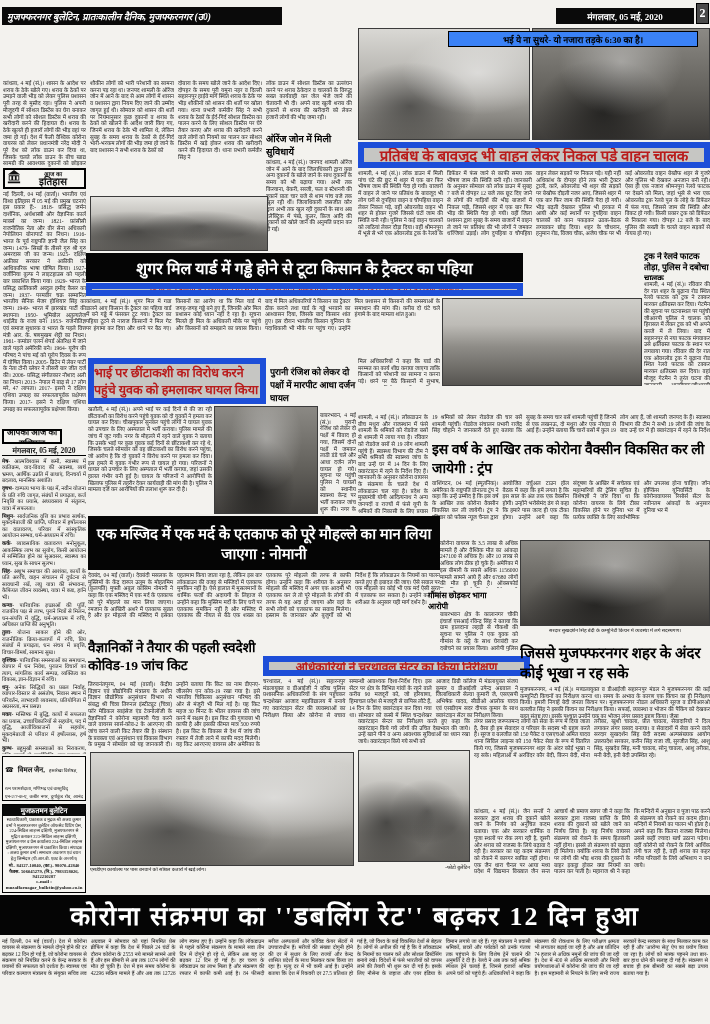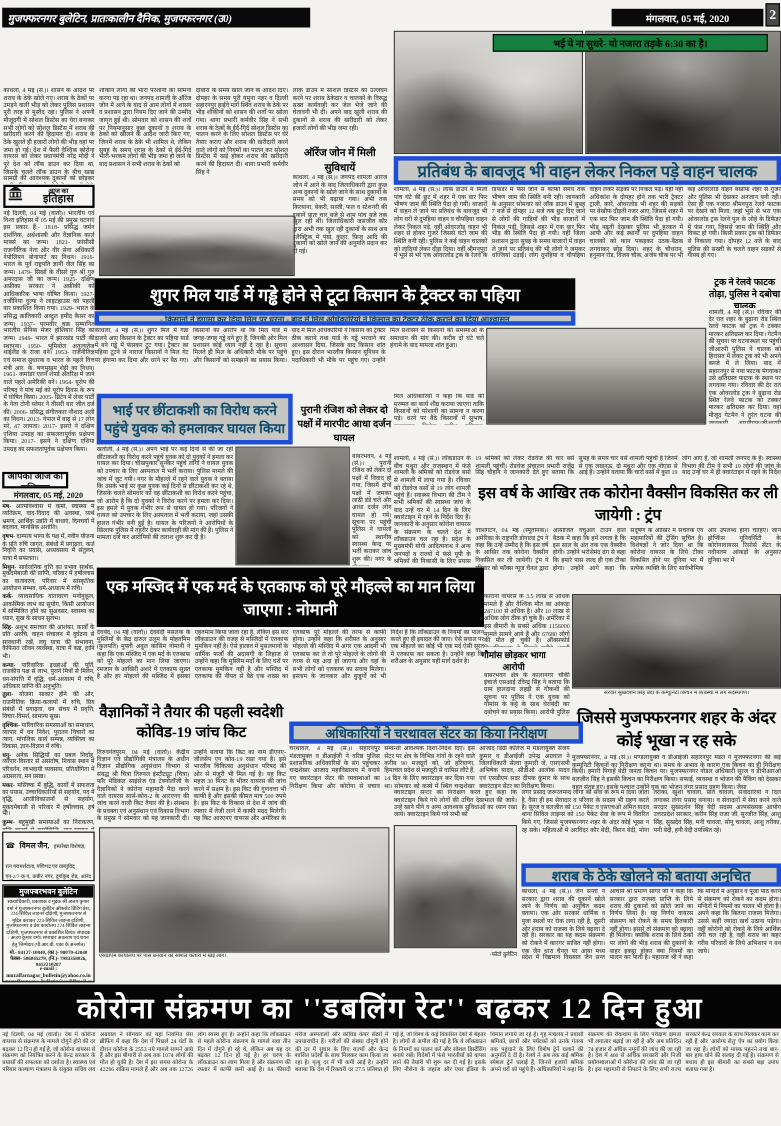--- a/index.html
+++ b/index.html
@@ -9,24 +9,24 @@
   
   .bt{font-size:5.5px;line-height:1.22;text-align:justify;overflow:hidden;color:#1c1c1c;
       font-family:"Liberation Serif","DejaVu Serif",serif;}
   .c2{column-count:2;column-gap:4px;}
   .c3{column-count:3;column-gap:4px;}
   .c4{column-count:4;column-gap:4px;}
   .c8{column-count:8;column-gap:4px;}
   
   .hlblack{background:#050505;color:#fff;font-weight:bold;display:flex;align-items:center;
            justify-content:center;text-align:center;overflow:hidden;}
-  .hlgray{background:#c6c6c3;color:#0c4a6e;font-weight:bold;display:flex;align-items:center;
-          justify-content:center;text-align:center;border:4px solid #1d4ed8;overflow:hidden;}
+  .hlgray{background:#c6c6c3;color:#b91c1c;font-weight:bold;display:flex;align-items:center;
+          justify-content:center;border:6px solid #1d4ed8;overflow:hidden;}
   .hlserif{font-weight:bold;display:flex;align-items:center;justify-content:center;
-           text-align:center;overflow:hidden;color:#000;}
+           overflow:hidden;color:#000;}
   .nowrap{white-space:nowrap;}
   
   .mast{background:#0a0a0a;color:#fff;font-weight:bold;font-style:italic;font-size:9.5px;
         display:flex;align-items:center;padding:0 5px;overflow:hidden;}
   .dateb{background:#0a0a0a;color:#fff;font-weight:bold;font-size:9px;display:flex;
          align-items:center;justify-content:center;}
   .pagenum{background:#4a4a4a;color:#fff;font-weight:bold;font-size:12px;display:flex;
            align-items:center;justify-content:center;border:1px solid #000;}
   
   .photo{border:1px solid #3b3b3b;overflow:hidden;
@@ -39,21 +39,21 @@
       radial-gradient(ellipse at 70% 40%, rgba(255,255,255,.5), transparent 45%),
       radial-gradient(ellipse at 30% 70%, rgba(0,0,0,.45), transparent 40%),
       linear-gradient(180deg,#d9d8d4 0%,#a8a6a1 60%,#6d6b66 100%);}
   .ph-dark{background:
       radial-gradient(ellipse at 50% 30%, rgba(255,255,255,.35), transparent 50%),
       radial-gradient(ellipse at 40% 75%, rgba(0,0,0,.55), transparent 45%),
       linear-gradient(180deg,#8b8984 0%,#64625d 55%,#3f3d3a 100%);}
   .ph-bus{background:
       linear-gradient(180deg,#cfcec9 0%,#bdbbb6 30%,#8f8d88 55%,#565450 100%),
       radial-gradient(ellipse at 50% 55%, rgba(255,255,255,.4), transparent 50%);}
-  .capbox{background:#15803d;border:1.5px solid #000;color:#000;font-weight:bold;
+  .capbox{background:#3b82f6;border:1.5px solid #000;color:#000;font-weight:bold;
           font-size:9px;display:flex;align-items:center;justify-content:center;
           text-align:center;overflow:hidden;}
   .cap{font-size:5px;line-height:1.15;color:#111;overflow:hidden;}
   
   .histhd{border:2px solid #000;background:#f7f6f2;display:flex;align-items:center;gap:3px;
           padding:1px 2px;overflow:hidden;}
   .histhd .t1{font-size:6px;font-weight:bold;line-height:1;}
   .histhd .t2{font-size:10px;font-weight:bold;line-height:1;}
   .rashihd{border:2px solid #000;font-weight:bold;font-size:8.5px;display:flex;
            align-items:center;justify-content:center;text-align:center;overflow:hidden;
@@ -146,21 +146,20 @@
   <div class="abs hlgray nowrap" style="left:263px;top:656px;width:267px;height:20px;font-size:12px">अधिकारियों ने चरथावल सेंटर का किया निरीक्षण</div>
   <div class="abs bt c3" style="left:263px;top:678px;width:255px;height:74px">चरथावल, 4 मई (सं.)। सहारनपुर मंडलायुक्त व डीआईजी ने वरिष्ठ पुलिस प्रशासनिक अधिकारियों के संग पहुंचकर चन्द्रशेखर आजाद महाविद्यालय में बनाये गए क्वारंटाइन सेंटर की व्यवस्थाओं का निरीक्षण किया और कोरोना से बचाव सम्बन्धी आवश्यक दिशा-निर्देश दिए। इस सेंटर पर क्षेत्र के विभिन्न गांवों के रहने वाले करीब 90 मजदूरों को, जो हरियाणा, हिमाचल प्रदेश से मजदूरी से वापिस लौटे हैं, 14 दिन के लिए क्वारंटाइन कर दिया गया था। सोमवार को कस्बे में स्थित चन्द्रशेखर आजाद डिग्री कॉलेज में मंडलायुक्त संजय कुमार व डीआईजी उपेन्द्र अग्रवाल ने जिलाधिकारी सेल्वा कुमारी जे, एसएसपी अभिषेक यादव, सीडीओ आलोक यादव एवं एसडीएम सदर दीपक कुमार के साथ क्वारंटाइन सेंटर का निरीक्षण किया।</div>
   <div class="abs bt" style="left:358px;top:718px;width:112px;height:30px">क्वारंटाइन सेन्टर का निरीक्षण करते हुए कहा कि क्वारंटाइन किये गये लोगों की उचित देखभाल की जाये। उन्हें खाने पीने व अन्य आवश्यक सुविधाओं का ध्यान रखा जाये। क्वारंटाइन किये गये सभी को</div>
 
   <div class="abs photo ph-dark" style="left:520px;top:540px;width:190px;height:86px"></div>
   <div class="abs cap" style="left:520px;top:628px;width:190px;height:10px;text-align:center">सरदार सुखदर्शन सिंह बेदी के कम्यूनिटी किचन में व्यवस्था में लगे सदस्यगण।</div>
   <div class="abs hlserif" style="left:520px;top:640px;width:190px;height:44px;font-size:15px">जिससे मुजफ्फरनगर शहर के अंदर कोई भूखा न रह सके</div>
   <div class="abs bt" style="left:520px;top:686px;width:190px;height:32px">मुजफ्फरनगर, 4 मई (सं.)। मण्डलायुक्त व डीआईजी सहारनपुर मंडल ने मुजफ्फरनगर की कई कम्यूनिटी किचनों का निरीक्षण करना था। समय के अभाव के कारण एक किचन का ही निरीक्षण किया। हमारी निगाहें बेदी जनता किचन पर। मुजफ्फरनगर नोडल अधिकारी सूरज व डीपीआरओ बलजीत सिंह ने इसकी किचन का निरीक्षण किया। सफाई, व्यवस्था व भोजन की पैकिंग को देखकर बहुत संतुष्ट हुए। इसके पश्चात उन्होंने घुक का भोजन लंगर प्रसाद ग्रहण किया। जैसा</div>
   <div class="abs bt c2" style="left:474px;top:718px;width:236px;height:65px">लंगर प्रसाद जरूरतमन्द लोगों को सेवा के रूप में दिया जाता है, वैसा ही हम सेवादार व परिवार के सदस्य भी ग्रहण करते हैं। सूरज व बलजीत को 150 पैकेट व एसएचओ अमित यादव थाना सिविल लाइन्स को 150 पैकेट सेवा के रूप में वितरित किये गए, जिससे मुजफ्फरनगर शहर के अंदर कोई भूखा न रह सके। महिलाओं में अरविंदर कौर बेदी, किरन बेदी, मोना तरीका, खुशी चावला, प्रीत चावला, सेवादारियों ने दिल लगाकर लंगर प्रसाद बनाया। व सेवादारों में सेवा करने वाले सरदार सुखदर्शन सिंह बेदी सदस्य अल्पसंख्यक आयोग उत्तरप्रदेश सरकार, करीन सिंह राजा जी, सुरजीत सिंह, आशु सिंह, सुखदेव सिंह, मनी चावला, सोनू चावला, आशु तरीका, मनी बेदी, हनी बेदी उपस्थित रहे।</div>
 
-  <div class="abs hlgray nowrap" style="left:474px;top:785px;width:236px;height:21px;font-size:13px">शराब के ठेके खोलने को बताया अनुचित</div>
   <div class="abs bt c3" style="left:474px;top:808px;width:236px;height:85px">कांधला, 4 मई (सं.)। जैन सन्तों ने सरकार द्वारा शराब की दुकानें खोले जाने के निर्णय को अनुचित कदम बताया। एक ओर सरकार धार्मिक व पूजा स्थलों पर रोक लगा रही है, दूसरी ओर शराब को राजस्व के लिये बढ़ावा दे रही है। सरकार का यह कदम संक्रमण को रोकने में कारगर साबित नहीं होगा। एक जैन धारा चैनल पर आया मध्य प्रदेश में विद्यमान विख्यात जैन सन्त आचार्य श्री प्रमाण सागर जी ने कहा कि सरकार द्वारा राजस्व प्राप्ति के लिये शराब की दुकानों को खोले जाने का निर्णय लिया है। यह निर्णय वायरस संक्रमण को रोकने के समय हितकारी नहीं होगा। इससे तो संक्रमण को बढ़ावा ही मिलेगा। क्योंकि शराब के लिये ठेकों पर लोगों की भीड़ शराब की दुकानों के बाहर इकट्ठा होकर क्या नियमों का पालन कर पाती है। महाराज श्री ने कहा कि मन्दिरों में अनुष्ठान व पूजा पाठ करने से संक्रमण को रोकने का कदम होता। मन्दिरों में नियमों का पालन भी होता है। अपने कहा कि कितना राजस्व मिलेगा। उससे कहीं ज्यादा खर्च उठाना पड़ेगा। वहीं कोरोनो को रोकने के लिये आर्थिक तंगी चल रही है, वहीं शराब का कहर गरीब परिवारों के लिये अभिशाप न बन जाये।</div>
 
   <div class="abs photo ph-light" style="left:90px;top:752px;width:264px;height:114px"></div>
   <div class="abs cap" style="left:90px;top:867px;width:264px;height:10px">एसडीएम कार्यालय पर पास बनवाने को सोशल कतारों में खड़े लोग।</div>
   <div class="abs photo" style="left:358px;top:750px;width:112px;height:112px"></div>
   <div class="abs credit" style="left:358px;top:864px;width:112px;height:10px">-फोटो बुलेटिन</div>
 
   <div class="abs rashihd" style="left:2px;top:429px;width:60px;height:15px">आपका आज का राशिफल</div>
   <div class="abs rashidate" style="left:2px;top:445px;width:84px;height:11px">मंगलवार, 05 मई,  2020</div>
   <div class="abs zwrap" style="left:2px;top:458px;width:84px;height:296px">
@@ -179,21 +178,21 @@
   </div>
 
   <div class="abs vbox" style="left:2px;top:756px;width:84px;height:45px">
     <span style="font-size:7px">☎</span>
     <span class="vn">विमल जैन,</span>
     <span class="vd">हस्तरेखा विशेषज्ञ, रत्न परामर्शदाता, मणिभद्र एवं वास्तुविद्</span>
     <div class="vd">एन-2/7-क-ए, कबीर नगर, दुर्गाकुंड रोड, आनंद हॉस्पिटल के पास, रैना टावर एवं पब्लिक स्कूल (महावीर मन्दिर ई. यू.पी.), कार्तिक सोच। भटेजूरीन, वाराणसी- 221005, मो. 09336147645</div>
   </div>
 
   <div class="abs ibox" style="left:2px;top:804px;width:84px;height:89px">
-    <div class="ih">मुजफ्बरभवन बुलेटिन</div>
+    <div class="ih">मुजफ्रतमन बुलेटिन</div>
     <div class="ib">स्वत्वाधिकारी, प्रकाशक व मुद्रक श्री अजय कुमार वर्मा ने मुजफ्फरनगर बुलेटिन ऑफसेट प्रिंटिंग प्रेस, 224-सिविल लाइन्स दक्षिणी, मुजफ्फरनगर से मुद्रित कराकर 223-सिविल लाइन्स दक्षिणी, मुजफ्फरनगर व प्रेस कार्यालय 224-सिविल लाइन्स दक्षिणी, मुजफ्फरनगर से प्रकाशित किया। संपादक : अजय कुमार वर्मा। समाचार अवतरण एवं चयन हेतु जिम्मेदार (पी.आर.बी. एक्ट के अन्तर्गत)</div>
     <div class="iph">मो.- 84127-10840, (का.)- 98070-42840</div>
     <div class="iph">फैक्स- 506045279, (नि.)- 7983358026, 9412210287</div>
     <div class="iem">e-mail :</div>
     <div class="iem">muzaffarnagar_bulletin@yahoo.co.in</div>
     <div class="iem">muzaffarnagar_bulletin@rediffmail.com</div>
   </div>
 
   <div class="abs hlblack nowrap" style="left:0;top:895px;width:710px;height:40px;font-size:26px;letter-spacing:2px">कोरोना संक्रमण का ''डबलिंग रेट'' बढ़कर 12 दिन हुआ</div>
   <div class="abs bt c8" style="left:2px;top:938px;width:706px;height:84px;font-size:5.2px">नई दिल्ली, 04 मई (वार्ता)। देश में कोरोना वायरस से संक्रमण के मामले दोगुने होने की दर बढ़कर 12 दिन हो गई है, जो कोरोना वायरस से संक्रमण को नियंत्रित करने के केन्द्र सरकार के प्रयासों की सफलता को दर्शाता है। स्वास्थ्य एवं परिवार कल्याण मंत्रालय के संयुक्त सचिव लव अग्रवाल ने सोमवार को यहां नियमित प्रेस ब्रीफिंग में कहा कि देश में पिछले 24 घंटों के दौरान कोरोना के 2553 नये मामले सामने आये हैं और इस बीमारी से अब तक 1074 लोगों की मौत हो चुकी है। देश में इस समय कोरोना के 42296 सक्रिय मामले हैं और अब तक 12726 लोग स्वस्थ हुए हैं। उन्होंने कहा कि लॉकडाउन से पहले कोरोना संक्रमण के मामले सवा तीन दिन में दोगुने हो रहे थे, लेकिन अब यह दर बढ़कर 12 दिन हो गई है। हर चरण के लॉकडाउन का लाभ मिला है और संक्रमण की रफ्तार में काफी कमी आई है। 84 फीसदी मरीज अस्पतालों और कोविड केयर सेंटरों में उपचाराधीन हैं। मरीजों की संख्या दोगुनी होने की दर में सुधार के लिए राज्यों और केन्द्र शासित प्रदेशों के साथ मिलकर काम किया जा रहा है। मृत्यु दर में भी कमी आई है। उन्होंने बताया कि देश में रिकवरी दर 27.5 प्रतिशत हो गई है, जो विश्व के कई विकसित देशों से बेहतर है। लोगों से अपील की गई है कि वे लॉकडाउन के नियमों का पालन करें और सोशल डिस्टेंसिंग बनाये रखें। विदेशों में फंसे भारतीयों को वापस लाने की तैयारी भी शुरू कर दी गई है। इसके लिए नौसेना के जहाज और एयर इंडिया के विमान लगाये जा रहे हैं। गृह मंत्रालय ने प्रवासी श्रमिकों, छात्रों और पर्यटकों को उनके गंतव्य तक पहुंचाने के लिए विशेष ट्रेनें चलाने की अनुमति दे दी है। रेलवे ने अब तक कई श्रमिक स्पेशल ट्रेनें चलाई हैं, जिनसे हजारों श्रमिक अपने घरों को पहुंचे हैं। अधिकारियों ने कहा कि संक्रमण की रोकथाम के लिए परीक्षण क्षमता भी लगातार बढ़ाई जा रही है और अब प्रतिदिन 74 हजार से अधिक नमूनों की जांच की जा रही है। देश में 400 से अधिक सरकारी और निजी प्रयोगशालाओं में कोरोना की जांच की जा रही है। इस महामारी से निपटने के लिए सभी राज्य सरकारें केन्द्र सरकार के साथ मिलकर काम कर रही हैं और 'आरोग्य सेतु' ऐप का प्रयोग किया जा रहा है। लोगों को मास्क पहनने तथा बार-बार हाथ धोने की सलाह दी गई है। संक्रमण से बचाव ही इस बीमारी का सबसे बड़ा उपाय बताया गया है।</div>

